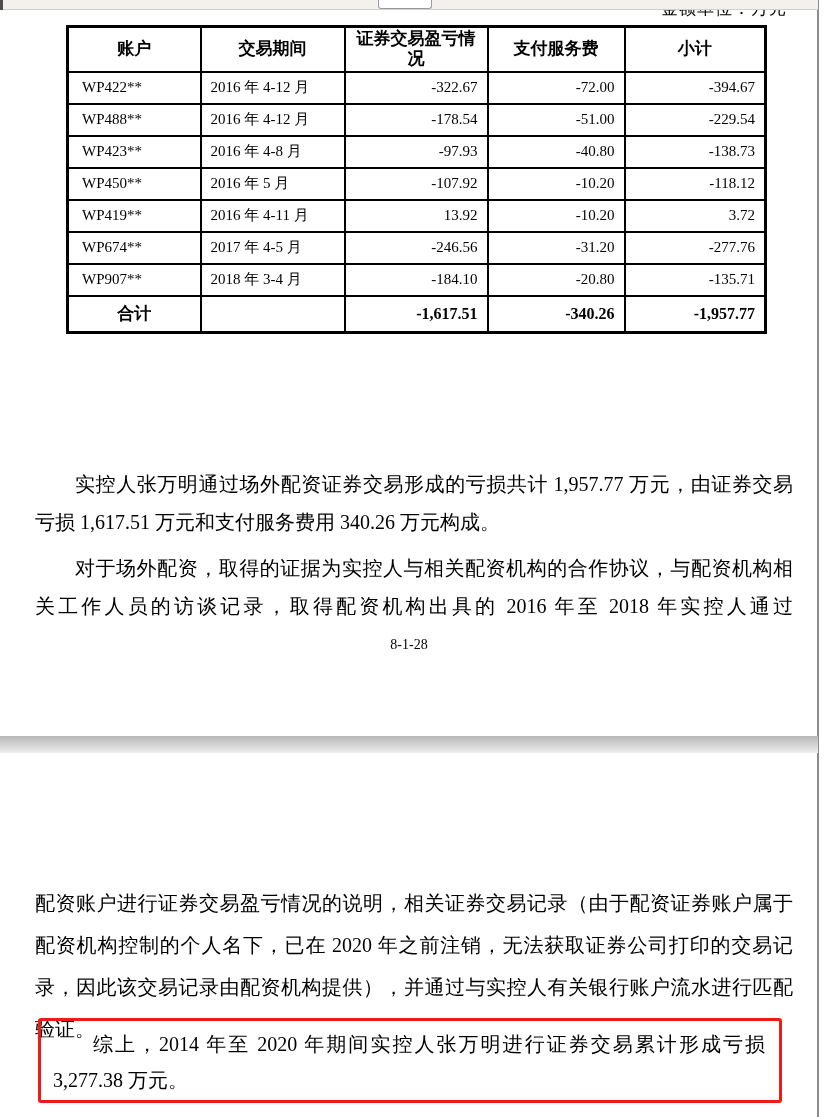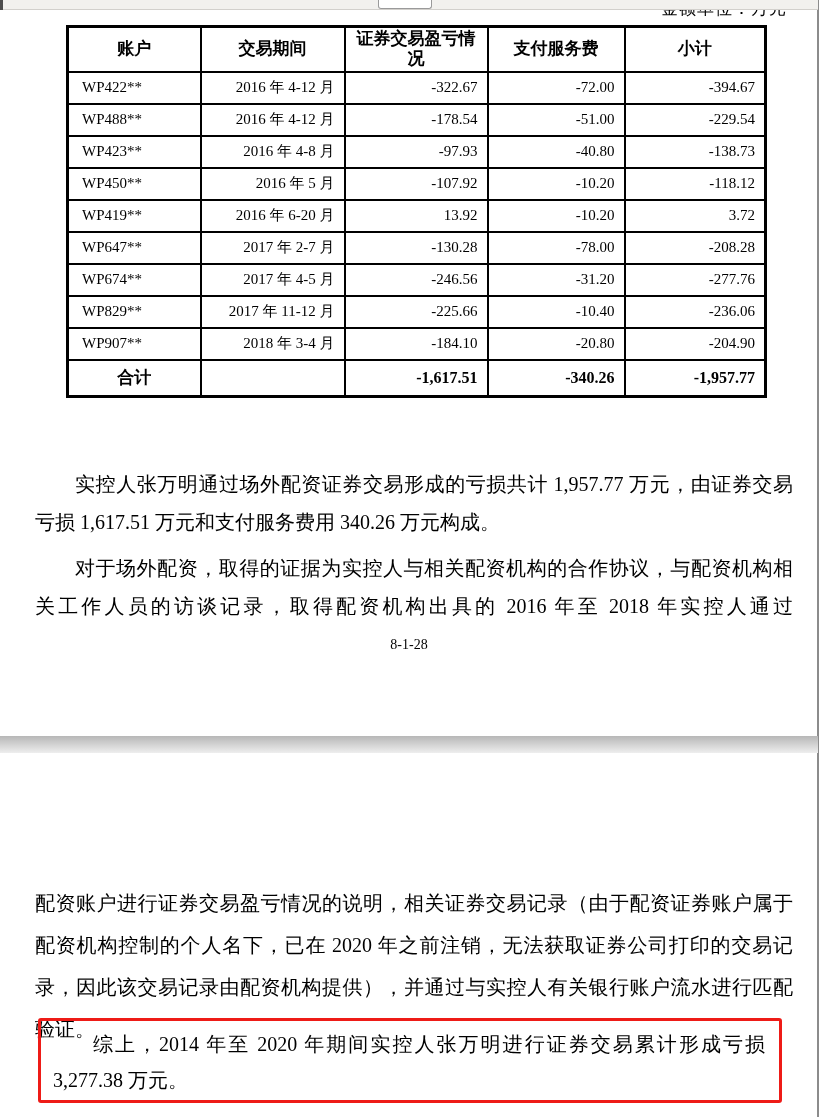--- a/index.html
+++ b/index.html
@@ -66,21 +66,21 @@
   }
   .doc-table thead tr { height: 45px; }
   .doc-table th {
     font-size: 17px; font-weight: bold;
     text-align: center; vertical-align: middle;
     line-height: 20px;
   }
   .doc-table tbody tr { height: 32px; }
   .doc-table td { font-size: 15px; vertical-align: middle; }
   .col-account { text-align: left; padding-left: 13px !important; font-family: Liberation Serif, serif; }
-  .col-period  { text-align: right; border-radius: 16px; }
+  .col-period  { text-align: left; border-radius: 16px; }
   .col-num     { text-align: right; border-radius: 8px; }
   .total-row   { height: 37px; margin-top: 28px; }
   .total-row td { font-weight: bold; font-size: 16px; }
   .total-label { text-align: center; font-size: 17px !important; }
 
   
   .para {
     position: absolute; left: 35px; width: 758px;
     font-size: 20px;
     text-align: justify;
@@ -170,52 +170,38 @@
       </tr>
       <tr>
         <td class="col-account">WP450**</td>
         <td class="col-period">2016 年 5 月</td>
         <td class="col-num">-107.92</td>
         <td class="col-num">-10.20</td>
         <td class="col-num">-118.12</td>
       </tr>
       <tr>
         <td class="col-account">WP419**</td>
-        <td class="col-period">2016 年 6-20 月</td>
+        <td class="col-period">2016 年 4-11 月</td>
         <td class="col-num">13.92</td>
         <td class="col-num">-10.20</td>
         <td class="col-num">3.72</td>
-      </tr>
-      <tr>
-        <td class="col-account">WP647**</td>
-        <td class="col-period">2017 年 2-7 月</td>
-        <td class="col-num">-130.28</td>
-        <td class="col-num">-78.00</td>
-        <td class="col-num">-208.28</td>
       </tr>
       <tr>
         <td class="col-account">WP674**</td>
         <td class="col-period">2017 年 4-5 月</td>
         <td class="col-num">-246.56</td>
         <td class="col-num">-31.20</td>
         <td class="col-num">-277.76</td>
       </tr>
       <tr>
-        <td class="col-account">WP829**</td>
-        <td class="col-period">2017 年 11-12 月</td>
-        <td class="col-num">-225.66</td>
-        <td class="col-num">-10.40</td>
-        <td class="col-num">-236.06</td>
-      </tr>
-      <tr>
         <td class="col-account">WP907**</td>
         <td class="col-period">2018 年 3-4 月</td>
         <td class="col-num">-184.10</td>
         <td class="col-num">-20.80</td>
-        <td class="col-num">-204.90</td>
+        <td class="col-num">-135.71</td>
       </tr>
     </tbody>
   <tfoot>
     <tr class="total-row">
       <td class="total-label">合计</td>
       <td></td>
       <td class="col-num">-1,617.51</td>
       <td class="col-num">-340.26</td>
       <td class="col-num">-1,957.77</td>
     </tr>

